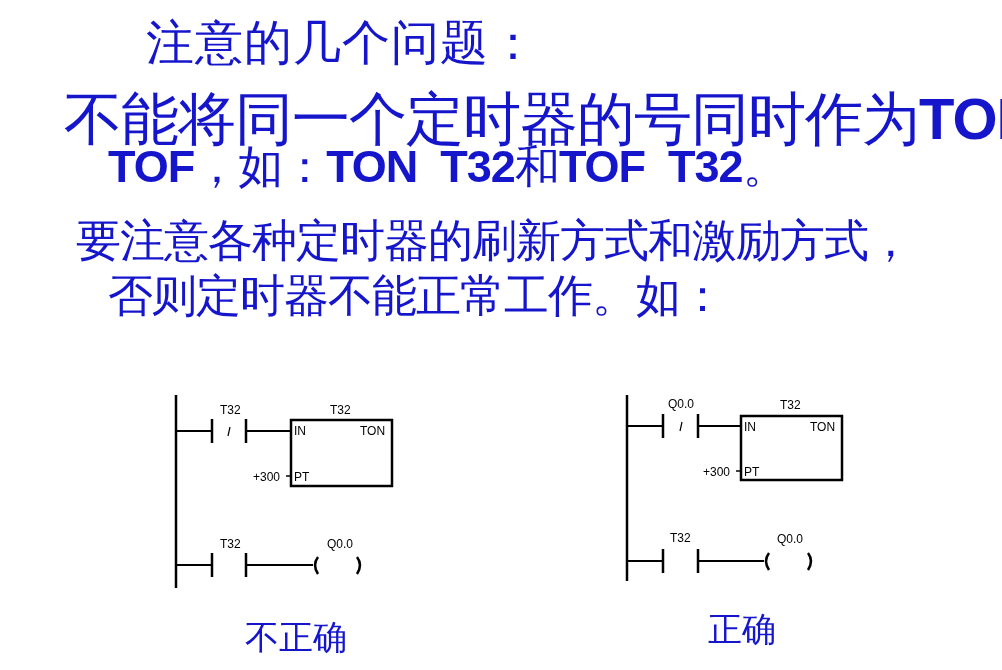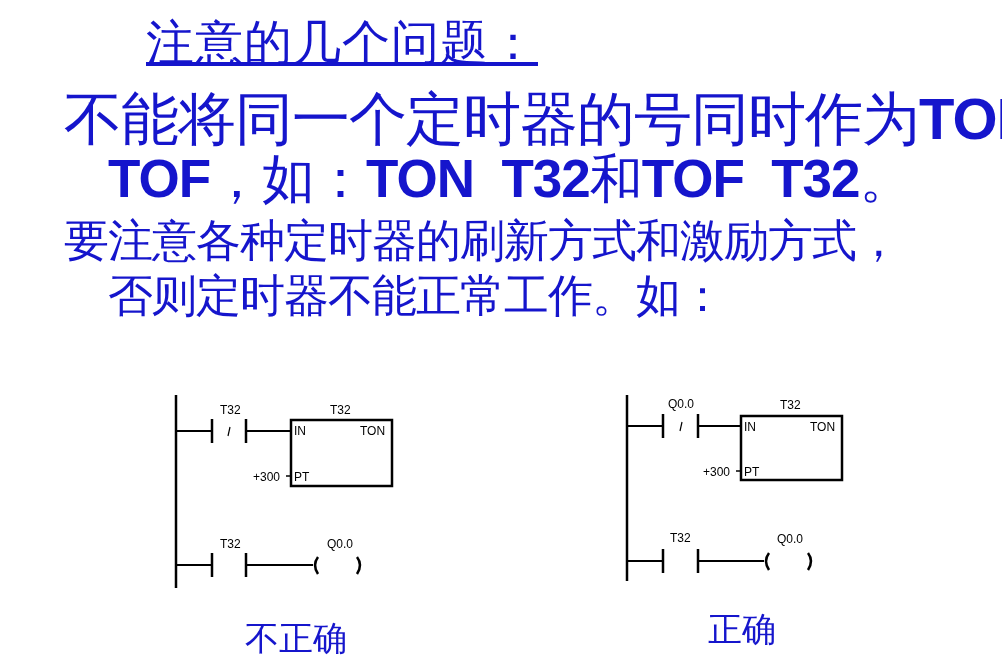--- a/index.html
+++ b/index.html
@@ -1,25 +1,25 @@
 <!DOCTYPE html>
 <html><head>
 <meta charset="utf-8">
 <style>
   html, body { margin: 0; padding: 0; background: #ffffff; }
   body { width: 1002px; height: 670px; position: relative; overflow: hidden; }
   .txt { position: absolute; color: #1515cc; font-family: "DejaVu Sans", "Liberation Sans", sans-serif; white-space: nowrap; line-height: 1; }
-  .title { left: 146px; top: 18px; font-size: 48px; letter-spacing: 1px; text-decoration: underline; }
+  .title { left: 146px; top: 18px; font-size: 48px; letter-spacing: 1px; }
   .l1 { left: 64px; top: 90px; font-size: 58px; letter-spacing: -1px; }
-  .l2 { left: 108px; top: 152px; font-size: 53px; letter-spacing: -1px; }
-  .l3 { left: 64px; top: 218px; font-size: 45px; letter-spacing: -1px; }
+  .l2 { left: 108px; top: 144px; font-size: 45px; letter-spacing: -1px; }
+  .l3 { left: 76px; top: 218px; font-size: 45px; letter-spacing: -1px; }
   .l4 { left: 108px; top: 274px; font-size: 45px; letter-spacing: -1px; font-family: Liberation Serif, serif; }
   .b { font-family: "Liberation Sans", sans-serif; font-weight: bold; }
   .cap { position: absolute; color: #1515cc; font-family: "DejaVu Serif", "Liberation Serif", serif; font-size: 34px; line-height: 1; white-space: nowrap; }
-  .cap-wrong { left: 245px; top: 621px; }
+  .cap-wrong { left: 245px; top: 621px; font-family: Liberation Serif, serif; }
   .cap-right { left: 708px; top: 612px; }
   svg { position: absolute; left: 0; top: 0; }
   .lbl { font-family: "Liberation Sans", sans-serif; font-size: 12px; fill: #000; }
 </style>
 </head>
 <body>
 
 <div class="txt title">注意的几个问题：</div>
 
 <div class="txt l1"><span>不能将同一个定时器的号同时作为</span><span class="b">TON</span><span>和</span></div>

